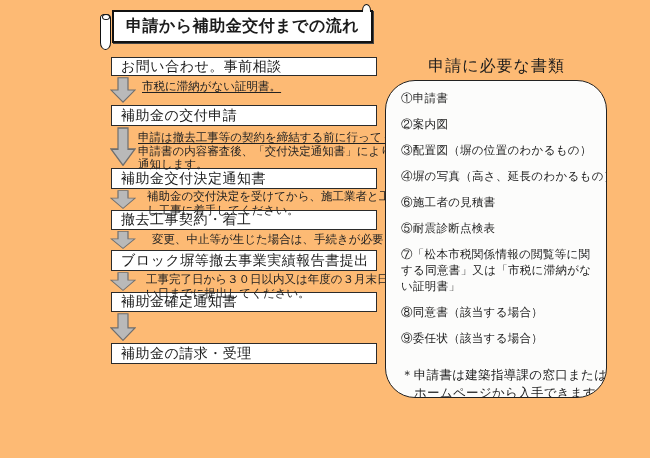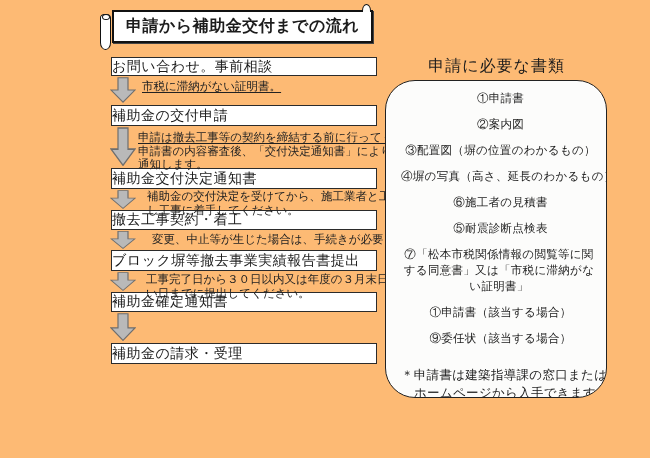--- a/index.html
+++ b/index.html
@@ -31,21 +31,21 @@
   .banner-curl {
     position:absolute; left:362px; top:4px; width:9px; height:8px;
     border:1.5px solid #111; border-bottom:none; background:#fcfcfa;
     border-radius:55% 55% 0 0 / 90% 90% 0 0; box-sizing:border-box;
   }
 
   
   .flow-box {
     position:absolute; left:111px; width:266px; box-sizing:border-box;
     background:#fff; border:1.2px solid #2b2b2b;
-    display:flex; align-items:center; 
+    display:flex; align-items:center; padding-left:9px;
     font-size:14px; white-space:nowrap; letter-spacing:0.5px;
   }
 
   
   .flow-arrow { position:absolute; left:110px; width:26px; display:block; }
   .flow-arrow polygon { fill:#b9b9b9; stroke:#6e6e6e; stroke-width:1.2; }
 
   
   .note { position:absolute; font-size:11.5px; line-height:13.5px; white-space:nowrap; color:#222; }
   .note .u { text-decoration:underline; text-underline-offset:2px; }
@@ -57,21 +57,21 @@
     font-weight:normal; font-size:16px; white-space:nowrap; letter-spacing:1px;
   }
   .docs-panel {
     position:absolute; left:385px; top:80px; width:222px; height:318px;
     border:1.7px solid #222; border-radius:30px; box-sizing:border-box;
     background:#fcfcfb; overflow:hidden;
     padding:9px 6px 0 15px;
     display:flex; flex-direction:column; gap:10px;
     font-size:11.5px; line-height:16px;
   }
-  .doc-item { white-space:nowrap; letter-spacing:0.3px;text-align:center; }
+  .doc-item { white-space:nowrap; letter-spacing:0.3px; }
   .doc-item.wrap { white-space:normal; max-width:196px; line-height:16px; }
   .docs-footnote { margin-top:10px; font-size:12.5px; line-height:18px; white-space:nowrap; letter-spacing:0.3px; }
   .docs-footnote .fn2 { padding-left:13px; }
 </style>
 </head>
 <body>
 
 <div class="page">
 
   <div class="banner-roll"></div>
@@ -148,21 +148,21 @@
   <div class="docs-title">申請に必要な書類</div>
 
   <div class="docs-panel">
     <div class="doc-item">①申請書</div>
     <div class="doc-item">②案内図</div>
     <div class="doc-item">③配置図（塀の位置のわかるもの）</div>
     <div class="doc-item">④塀の写真（高さ、延長のわかるもの）</div>
     <div class="doc-item">⑥施工者の見積書</div>
     <div class="doc-item">⑤耐震診断点検表</div>
     <div class="doc-item wrap">⑦「松本市税関係情報の閲覧等に関する同意書」又は「市税に滞納がない証明書」</div>
-    <div class="doc-item">①申請書（該当する場合）</div>
+    <div class="doc-item">⑧同意書（該当する場合）</div>
     <div class="doc-item">⑨委任状（該当する場合）</div>
     <div class="docs-footnote">
       <div>＊申請書は建築指導課の窓口または</div>
       <div class="fn2">ホームページから入手できます。</div>
     </div>
   </div>
 
 </div>
 
 </body></html>

